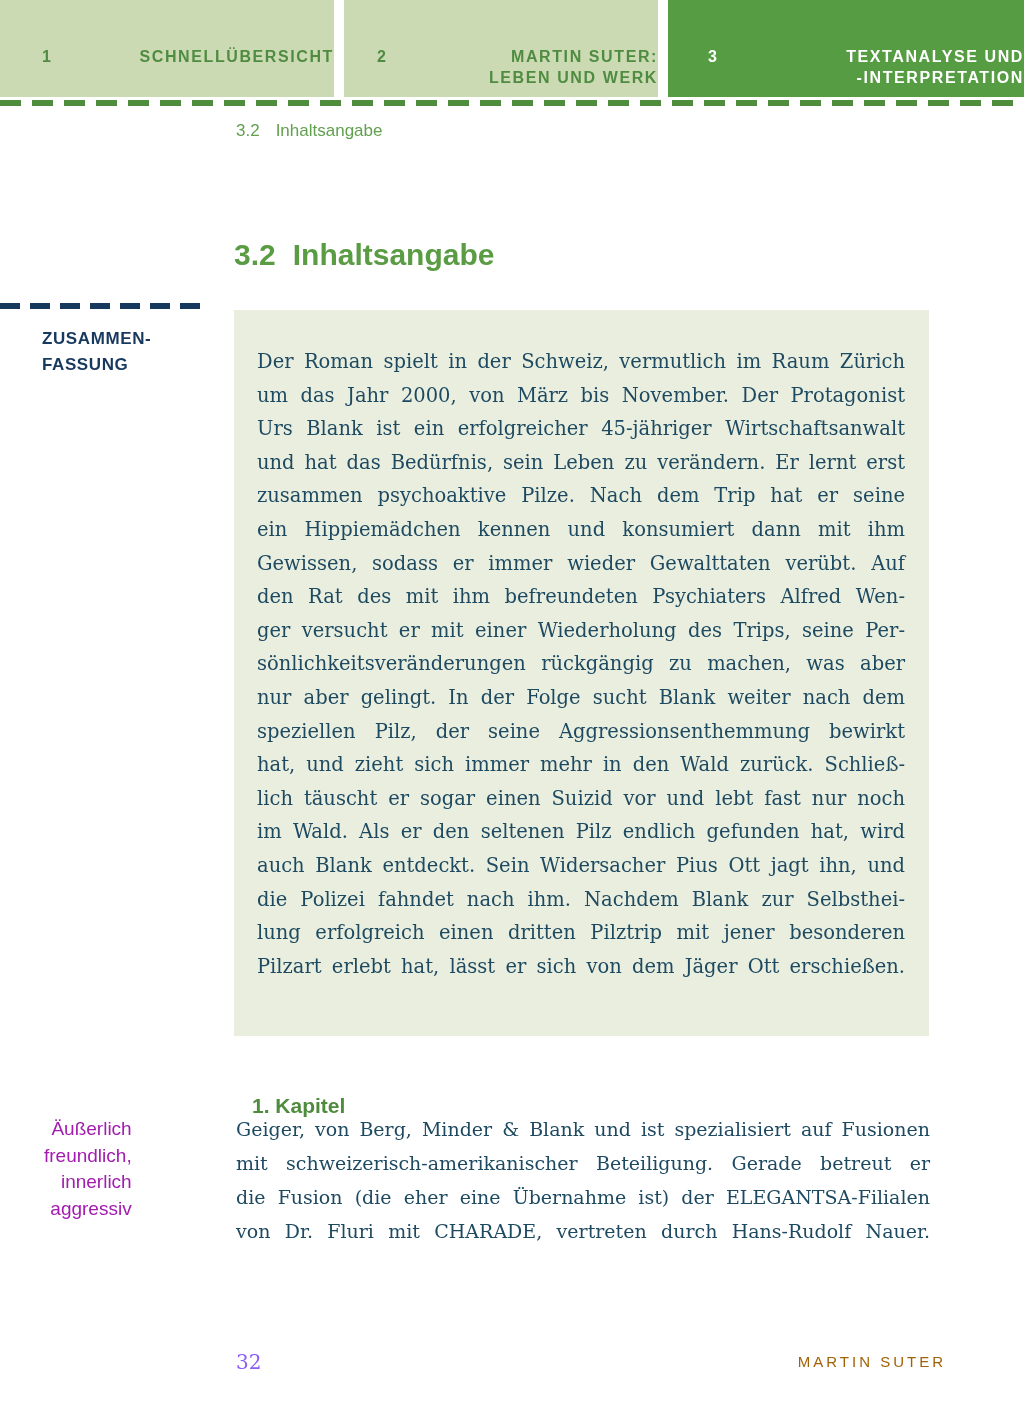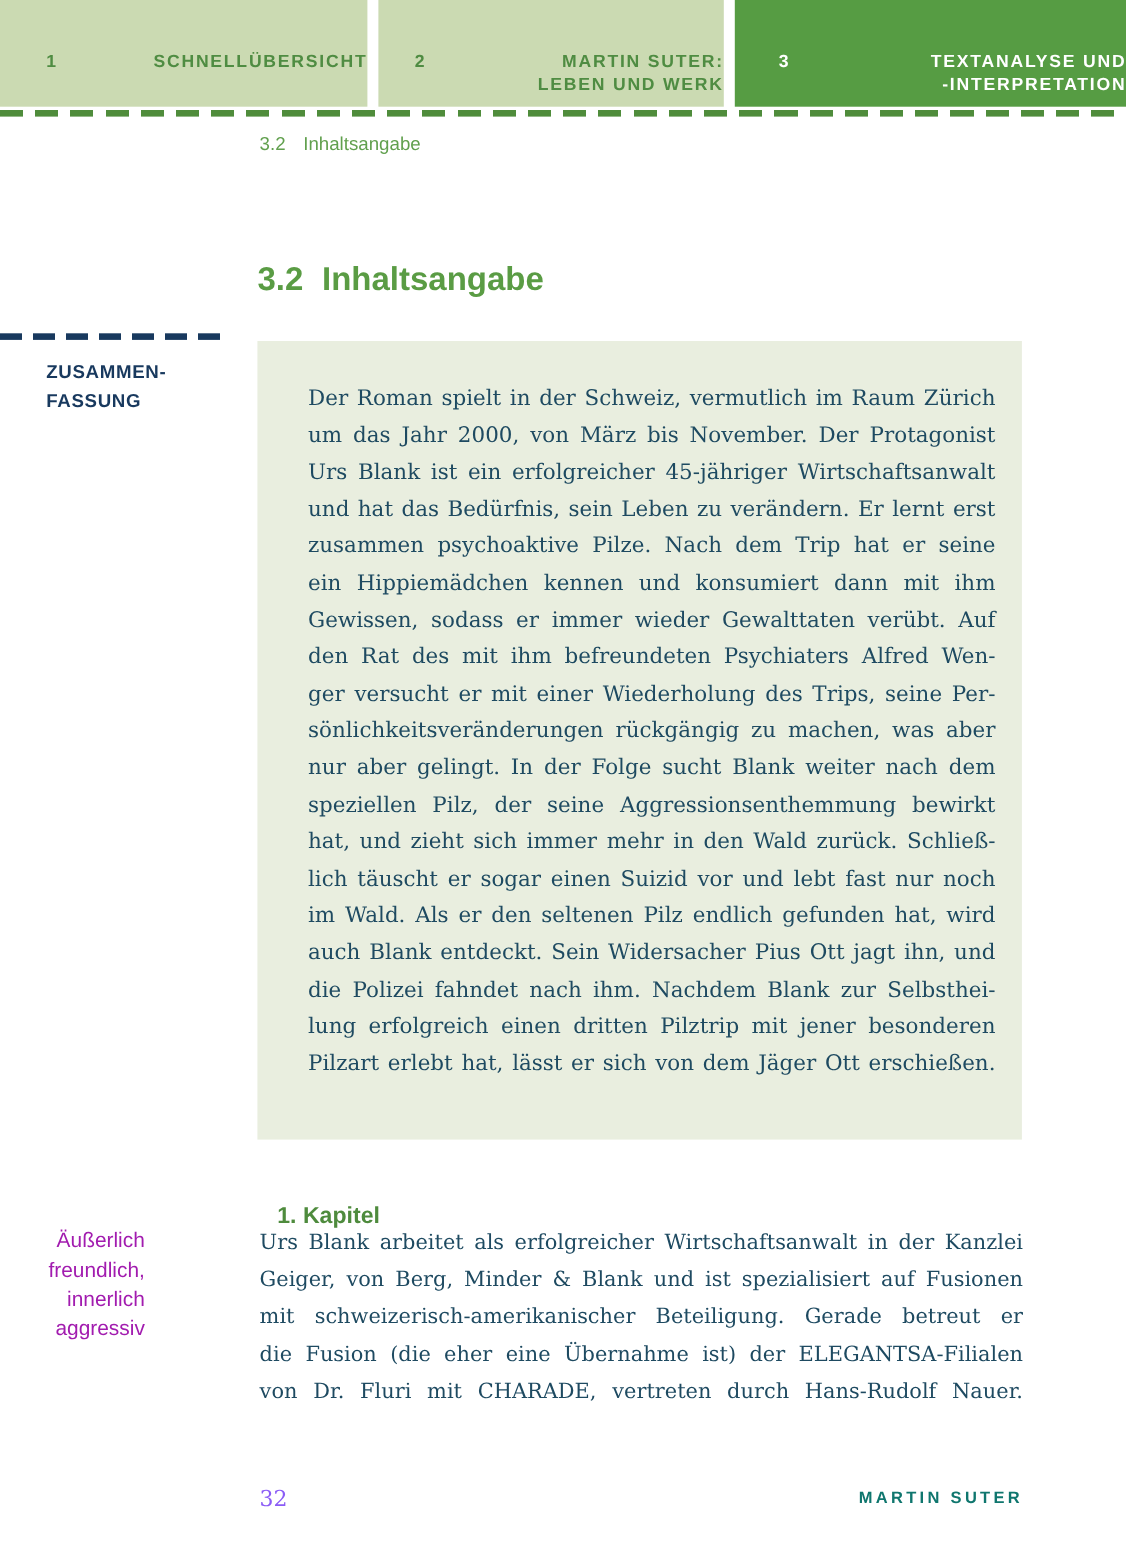--- a/index.html
+++ b/index.html
@@ -68,21 +68,21 @@
     line-height: 26.5px;
     text-align: right;
   }
 
   
   .summary-box {
     position: absolute; top: 310px; left: 234px;
     width: 695px; height: 726px;
     background: #e9eedf;
     box-sizing: border-box;
-    padding: 35px 24px 0 46px;
+    padding: 35px 24px 0 23px;
   }
   .summary-text { font-family: "DejaVu Serif", serif; font-size: 19.5px; color: #1e4a61; }
   .summary-text .jline {
     height: 33.6px; line-height: 33.6px;
     text-align: justify; text-align-last: justify;
     white-space: nowrap0;
   }
 
   
   .chapter-heading {
@@ -97,22 +97,22 @@
     height: 34px; line-height: 34px;
     text-align: justify; text-align-last: justify;
   }
 
   
   .page-num {
     position: absolute; top: 1350px; left: 236px;
     font-family: "DejaVu Serif", serif; font-size: 20px; color: #8b5cf6;
   }
   .book-title {
-    position: absolute; top: 1353px; right: 94px;
-    font-size: 15px; font-weight: bold; color: #0f766e;
+    position: absolute; top: 1353px; right: 78px;
+    font-size: 15px; font-weight: normal; color: #a16207;
     letter-spacing: 3px;
   }
 </style>
 </head>
 <body>
 
 <div class="page">
 
   <header class="tabbar">
     <div class="tab tab1">
@@ -178,21 +178,20 @@
   </section>
 
   <h2 class="chapter-heading">1. Kapitel</h2>
   <div class="margin-note">
       <div>Äußerlich</div>
       <div>freundlich,</div>
       <div>innerlich</div>
       <div>aggressiv</div>
     </div>
   <div class="chapter-text">
-      <div class="jline">Urs Blank arbeitet als erfolgreicher Wirtschaftsanwalt in der Kanzlei</div>
       <div class="jline">Geiger, von Berg, Minder &amp; Blank und ist spezialisiert auf Fusionen</div>
       <div class="jline">mit schweizerisch-amerikanischer Beteiligung.  Gerade betreut er</div>
       <div class="jline">die Fusion (die eher eine Übernahme ist) der ELEGANTSA-Filialen</div>
       <div class="jline">von Dr. Fluri mit CHARADE, vertreten durch Hans-Rudolf Nauer.</div>
     </div>
 
   <span class="page-num">32</span>
   <span class="book-title">MARTIN SUTER</span>
 
 </div>

